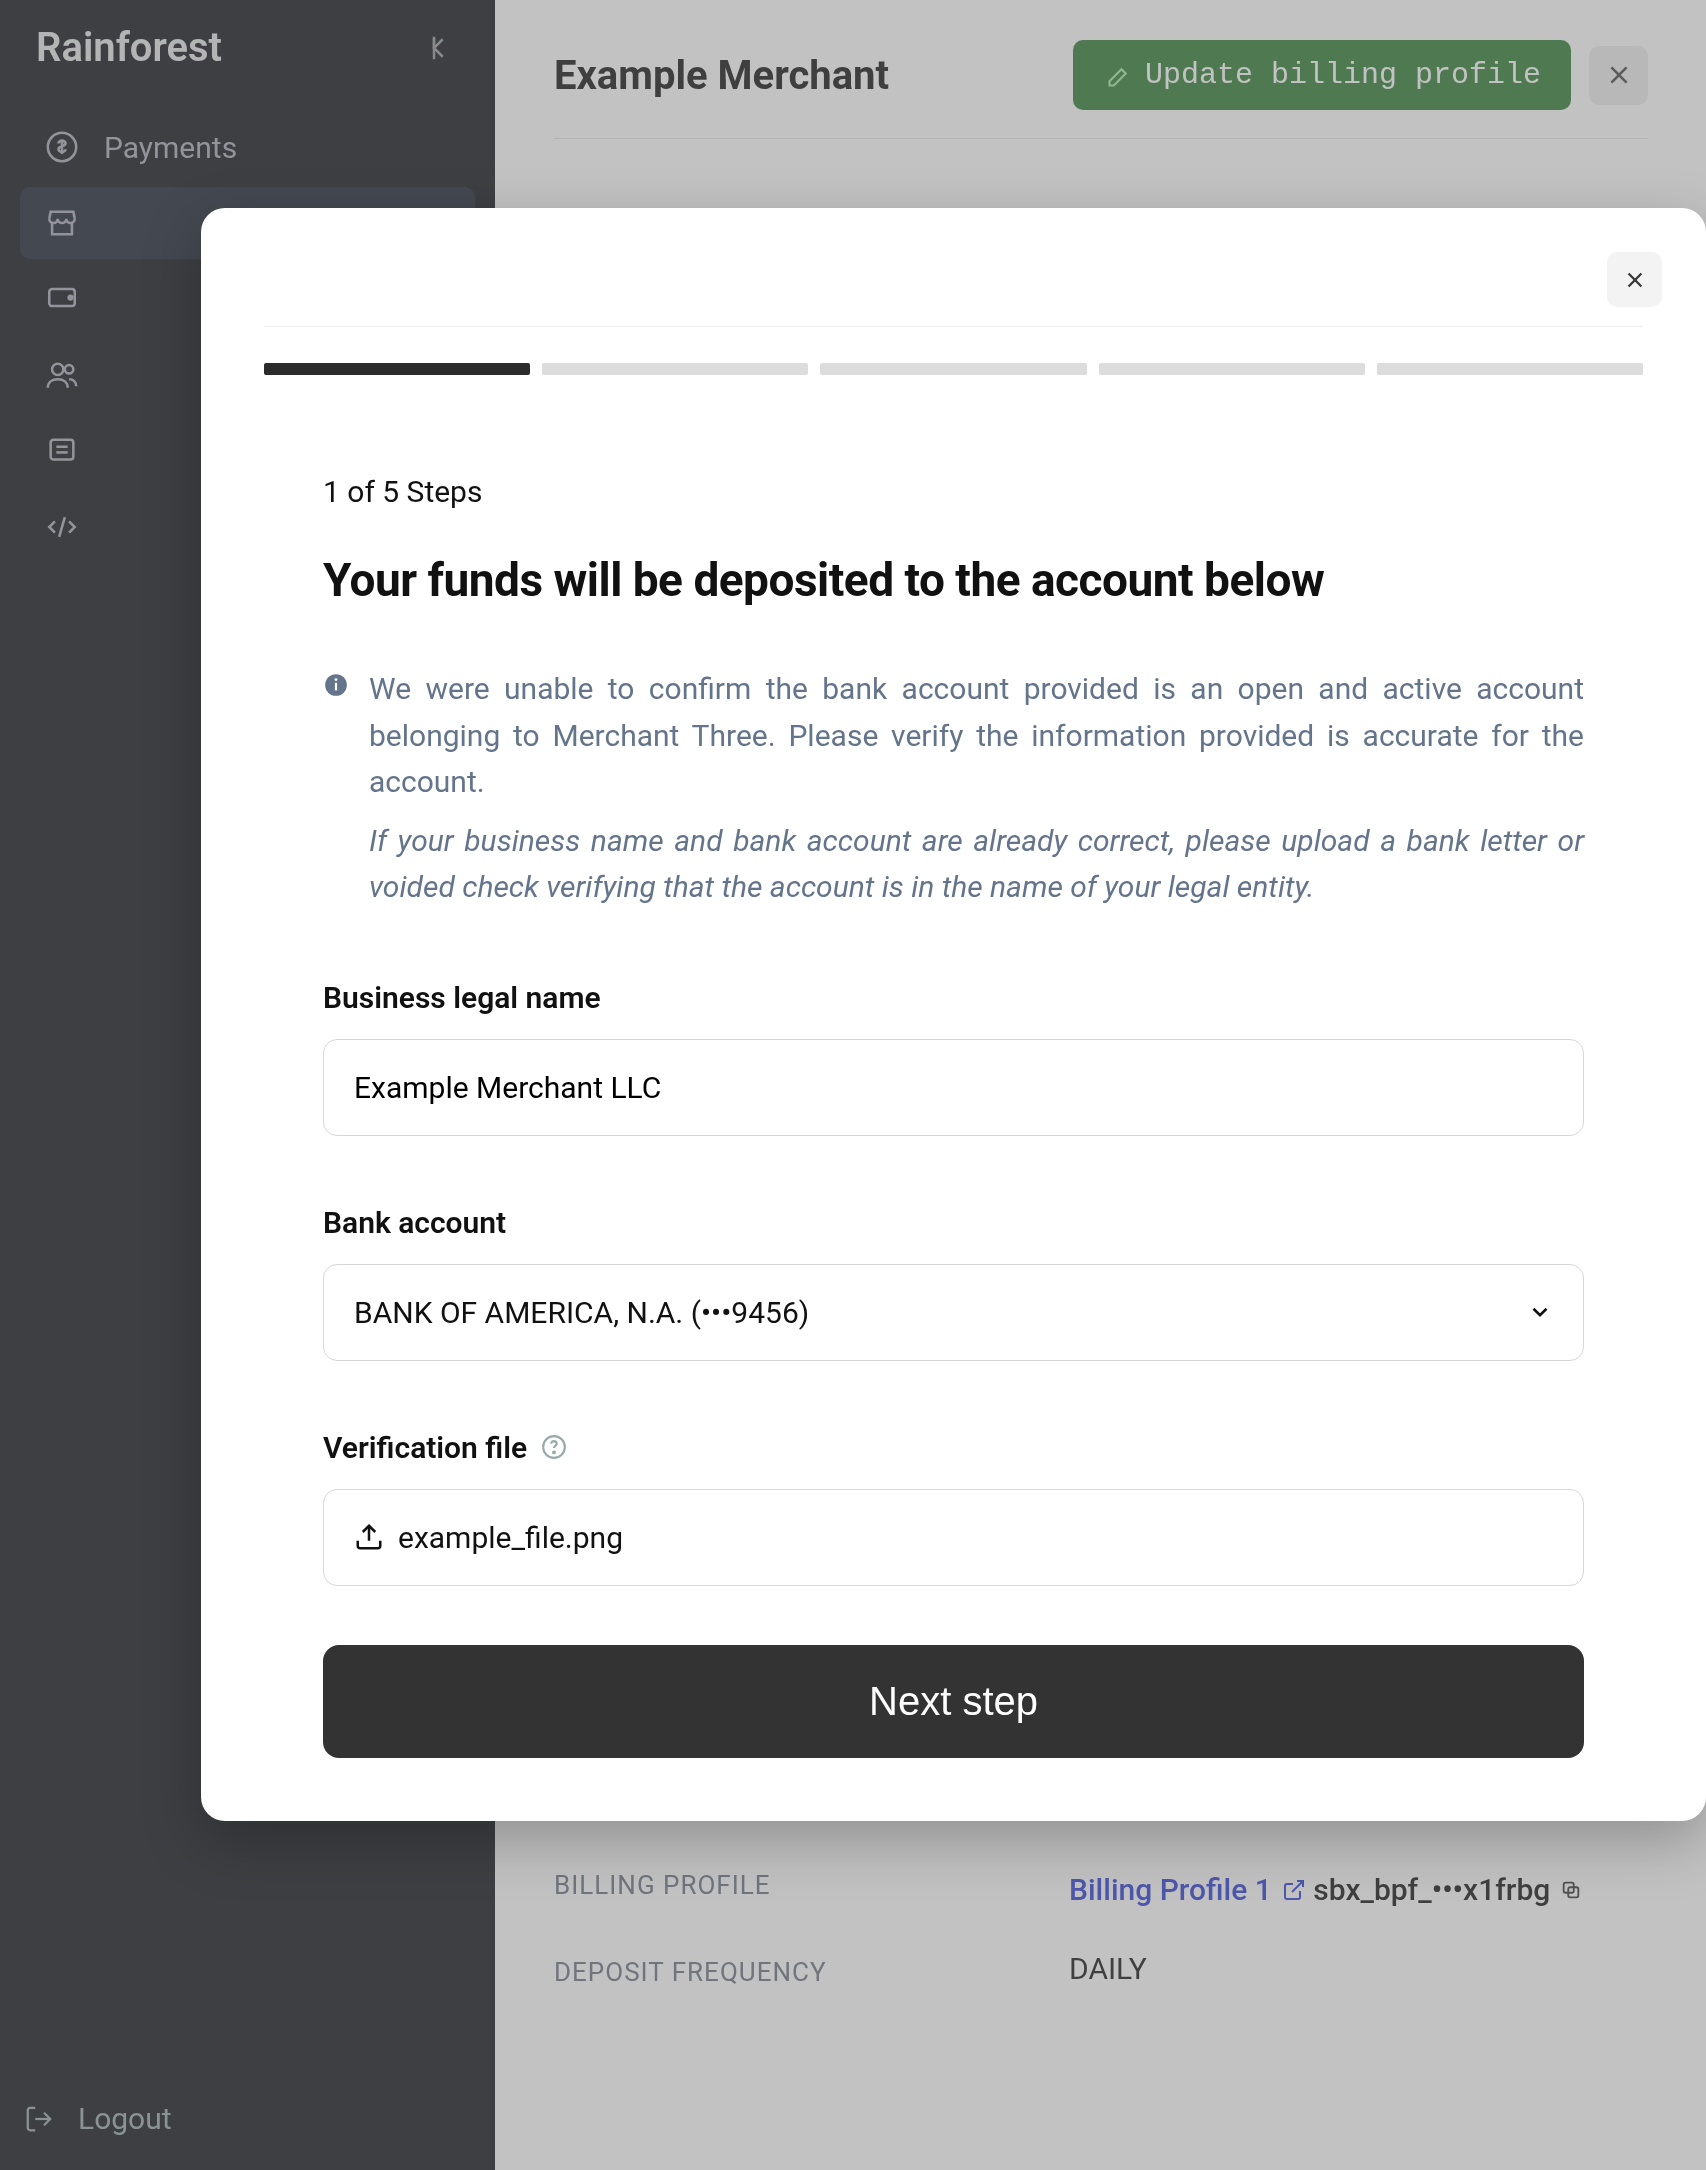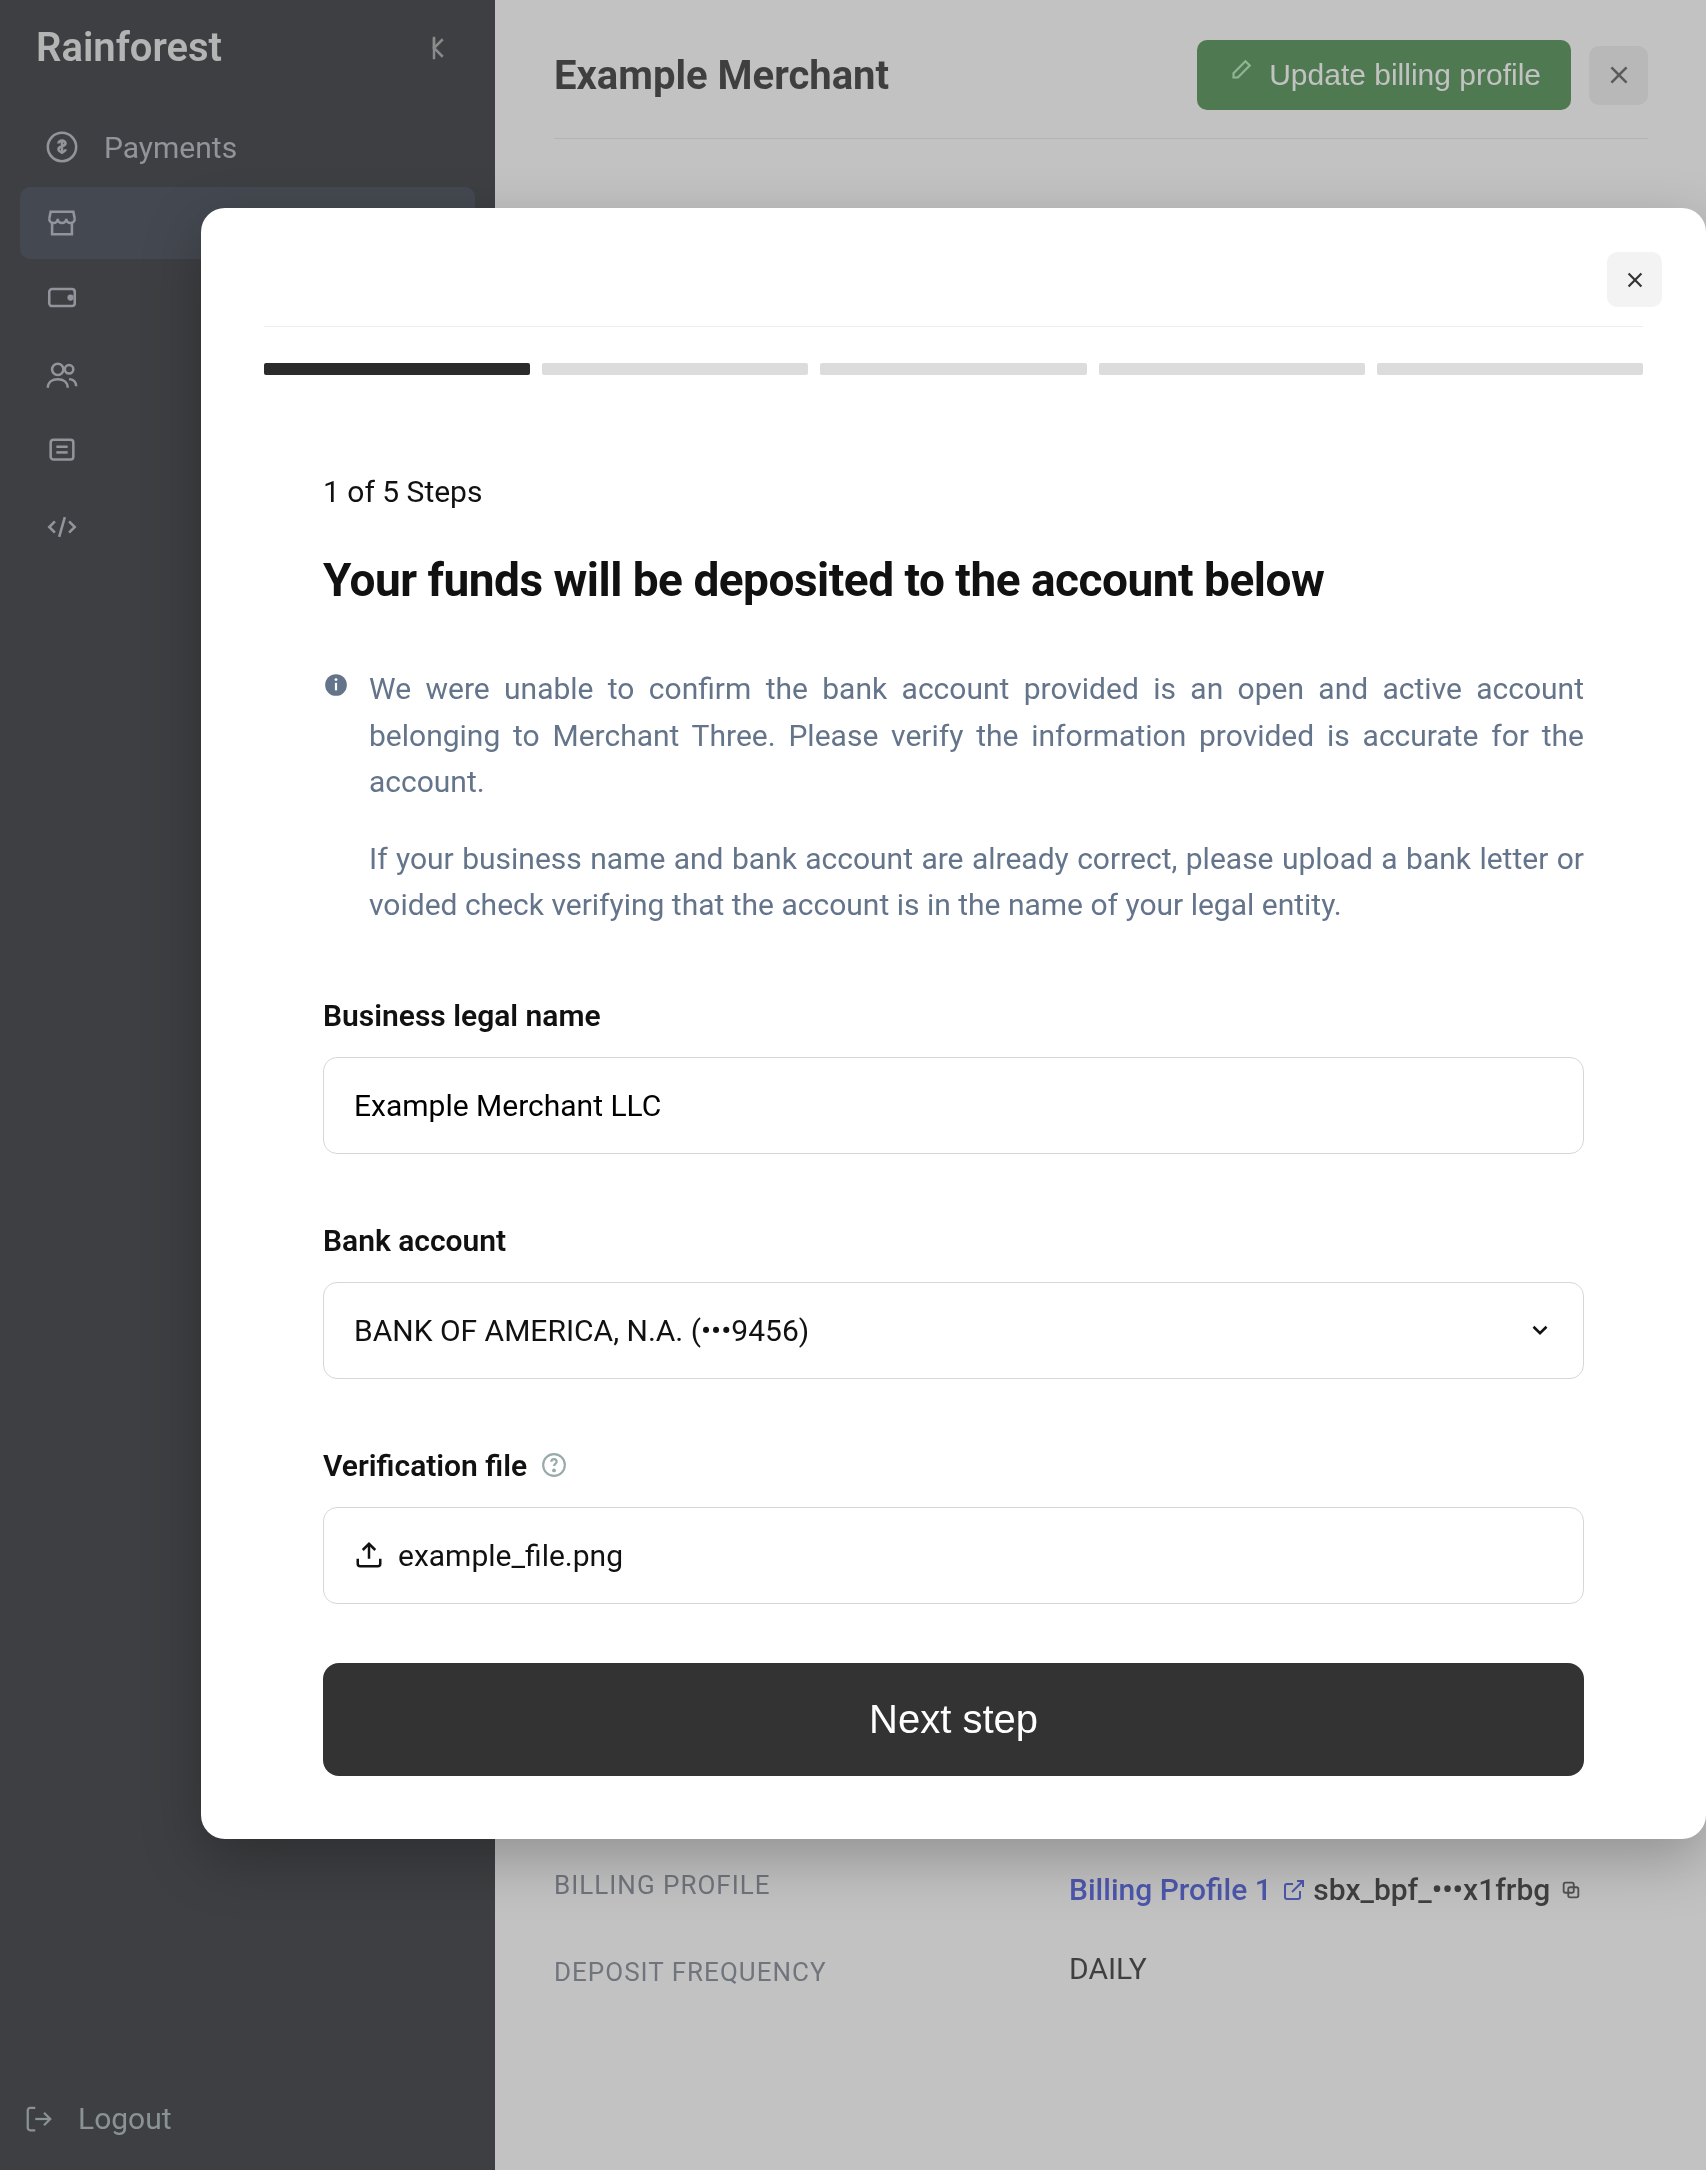--- a/index.html
+++ b/index.html
@@ -67,23 +67,24 @@
   .header-actions { display: flex; align-items: center; gap: 18px; }
   .btn-primary {
     background: #2e7d32;
     color: #fff;
     border: none;
     border-radius: 10px;
     padding: 18px 30px;
     font-size: 30px;
     font-weight: 500;
     display: flex;
-    align-items: flex-start;
+    align-items: flex-end;
     gap: 16px;
     cursor: pointer;
+    font-family: Liberation Mono, monospace;
   }
   .icon-btn {
     width: 59px; height: 59px;
     border-radius: 10px;
     background: #ededed;
     display: flex; align-items: center; justify-content: center;
     cursor: pointer;
     color: #444;
   }
 
@@ -134,21 +135,21 @@
   .alert {
     display: flex;
     gap: 20px;
     margin-top: 59px;
     color: #64748b;
     font-size: 30px;
     line-height: 1.55;
     text-align: justify;
   }
   .alert .icon-slot { flex-shrink: 0; margin-top: 6px; }
-  .alert-body p + p { margin-top: 30px; }
+  .alert-body p + p { margin-top: 12px; font-style: italic; }
 
   .form-group { margin-top: 69px; }
   .form-label { font-size: 30px; font-weight: 600; color: #111; display: flex; align-items: center; gap: 14px; }
   .text-input, .select-input, .file-input {
     margin-top: 24px;
     width: 100%;
     border: 1px solid #d7d7d7;
     border-radius: 14px;
     padding: 30px 30px;
     font-size: 30px;

